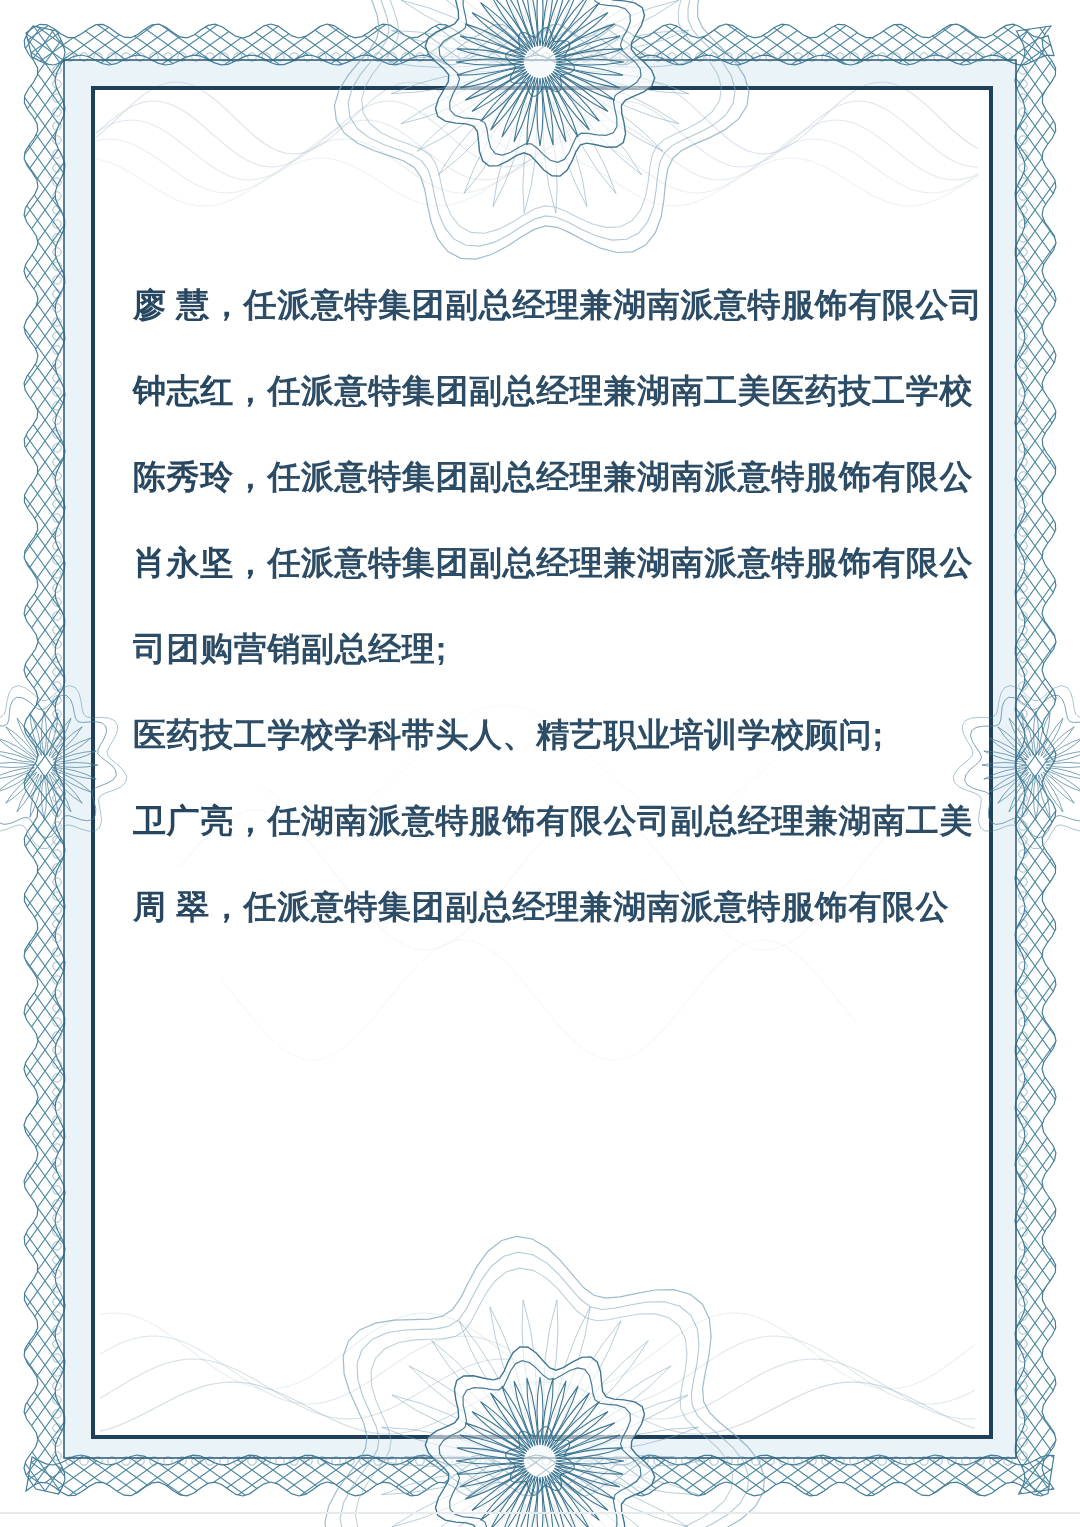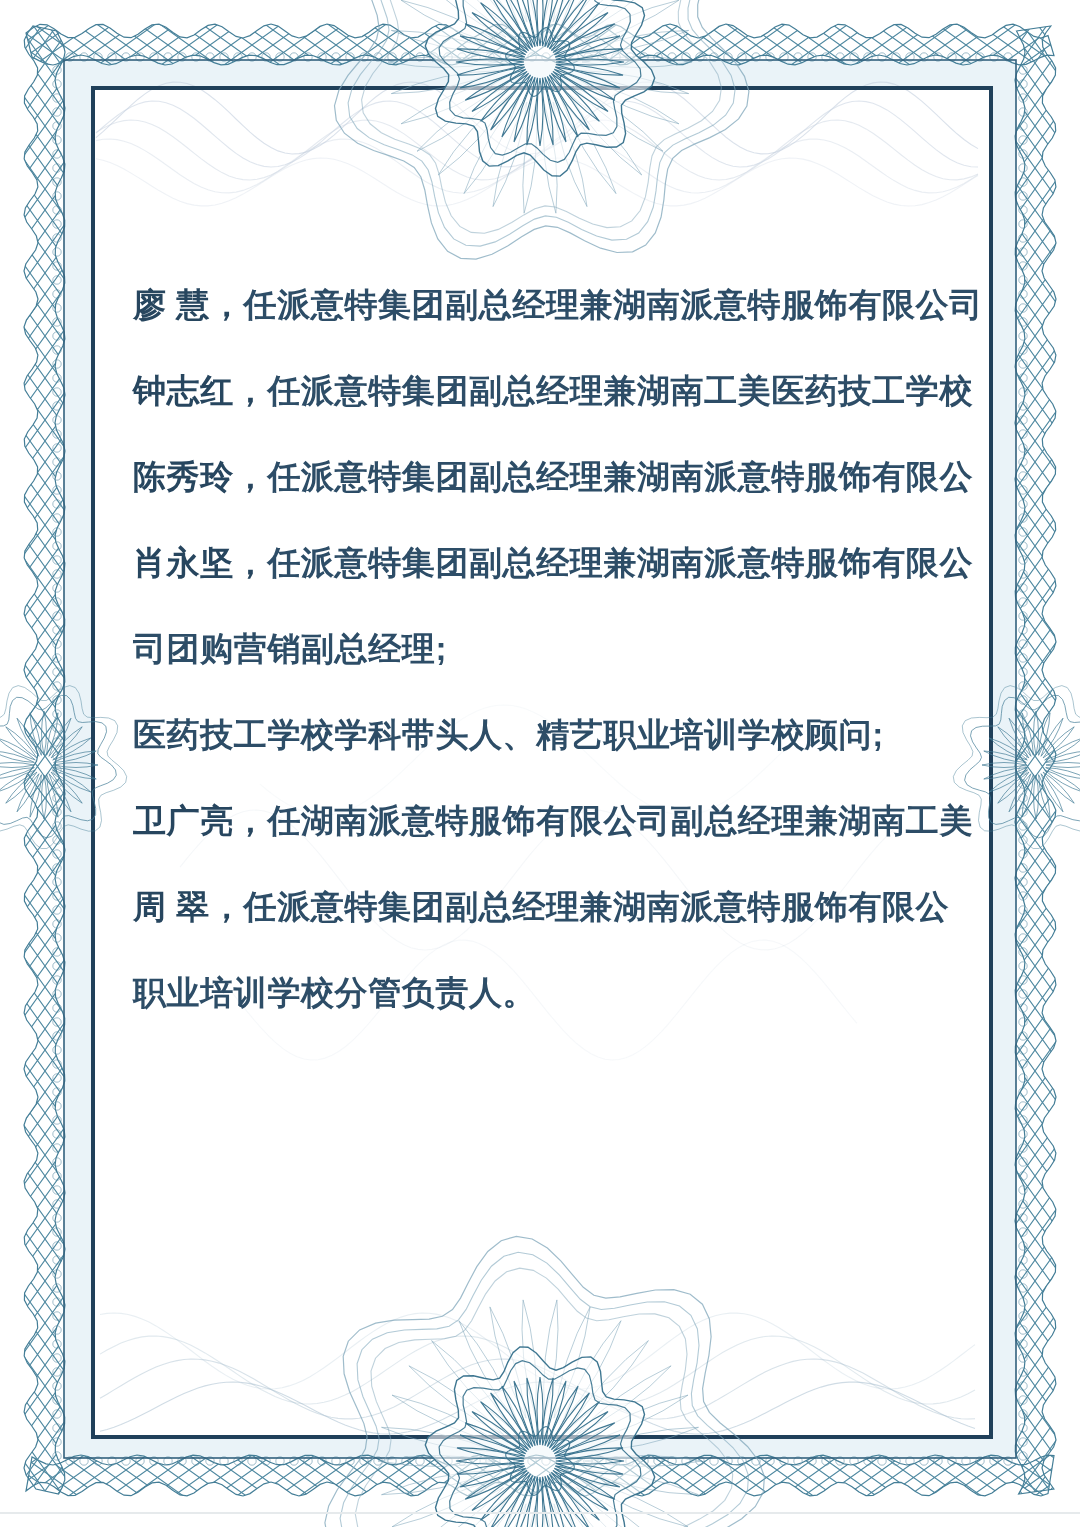--- a/index.html
+++ b/index.html
@@ -620,16 +620,15 @@
 
 <main class="content">
   <div class="line"><span class="nm">廖 慧，</span><span class="txt">任派意特集团副总经理兼湖南派意特服饰有限公司</span></div>
   <div class="line"><span class="nm">钟志红，</span><span class="txt">任派意特集团副总经理兼湖南工美医药技工学校</span></div>
   <div class="line"><span class="nm">陈秀玲，</span><span class="txt">任派意特集团副总经理兼湖南派意特服饰有限公</span></div>
   <div class="line"><span class="nm">肖永坚，</span><span class="txt">任派意特集团副总经理兼湖南派意特服饰有限公</span></div>
   <div class="line"><span class="nm"></span><span class="txt">司团购营销副总经理;</span></div>
   <div class="line"><span class="nm"></span><span class="txt">医药技工学校学科带头人、精艺职业培训学校顾问;</span></div>
   <div class="line"><span class="nm">卫广亮，</span><span class="txt">任湖南派意特服饰有限公司副总经理兼湖南工美</span></div>
   <div class="line"><span class="nm">周 翠，</span><span class="txt">任派意特集团副总经理兼湖南派意特服饰有限公</span></div>
-  <div class="line"><span class="nm"></span><span class="txt">职业培训学校分管负责人。</span></div>
 </main>
 
 <div class="photo-edge"></div>
 
 </body></html>

